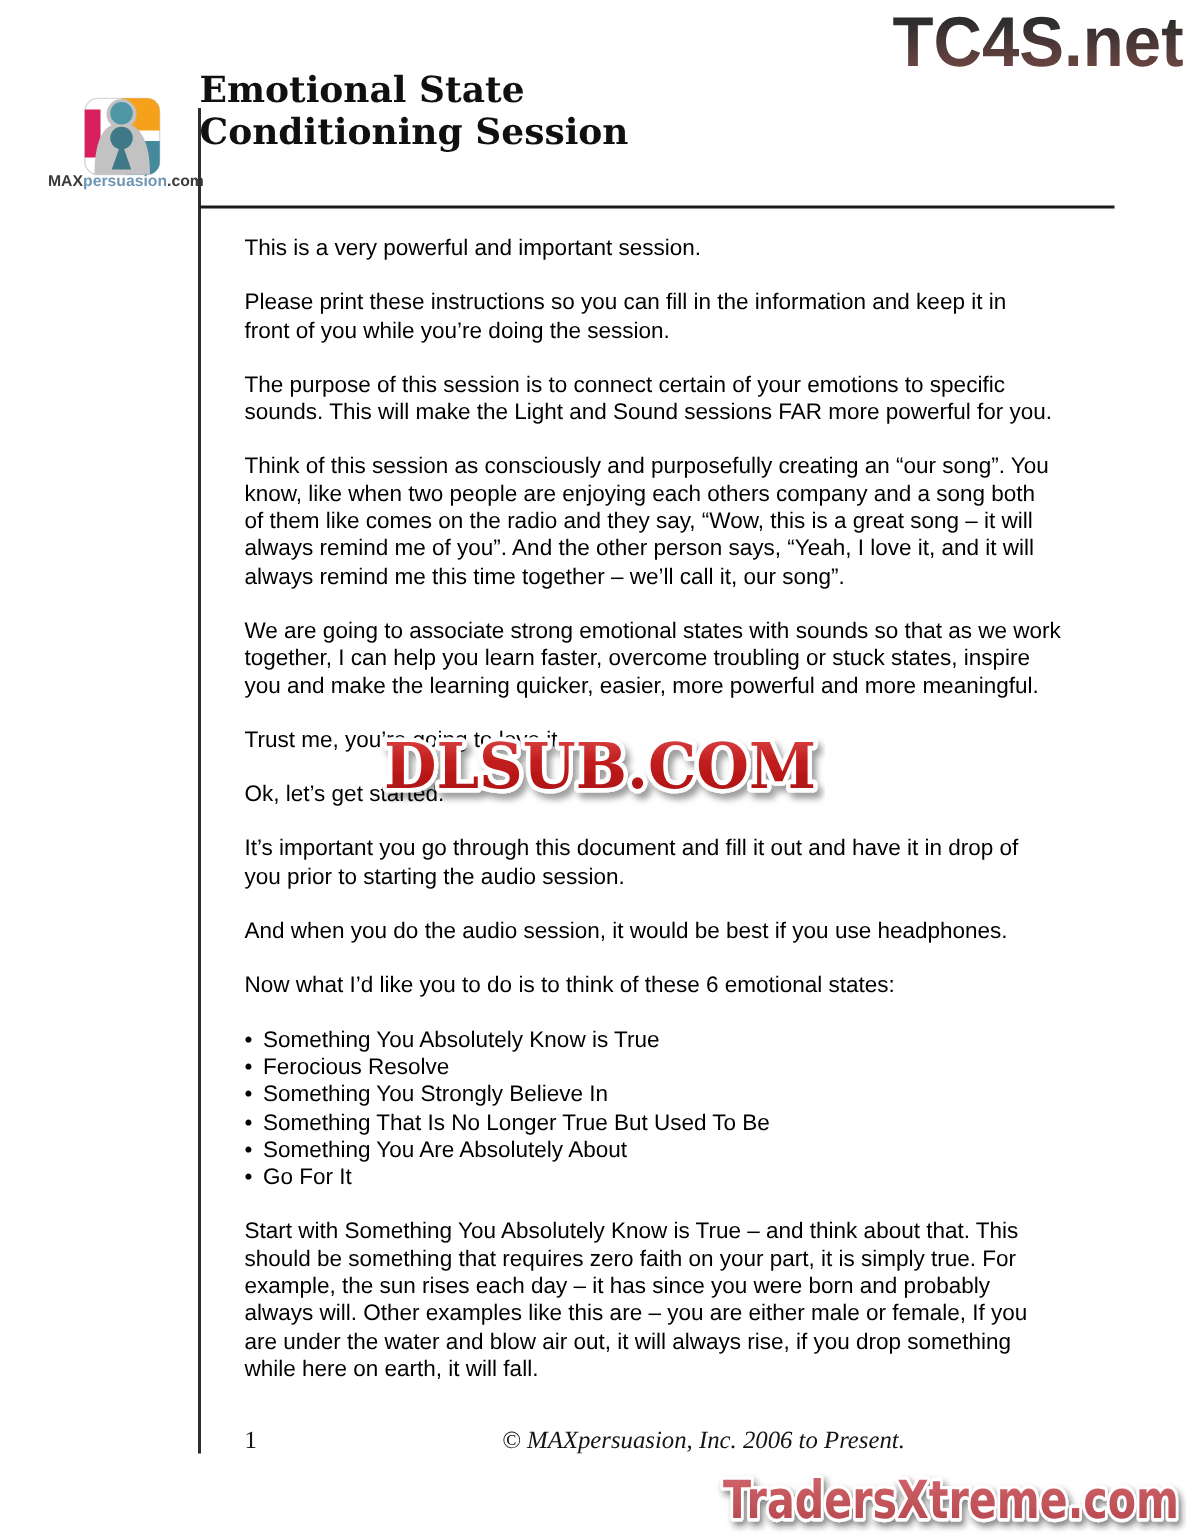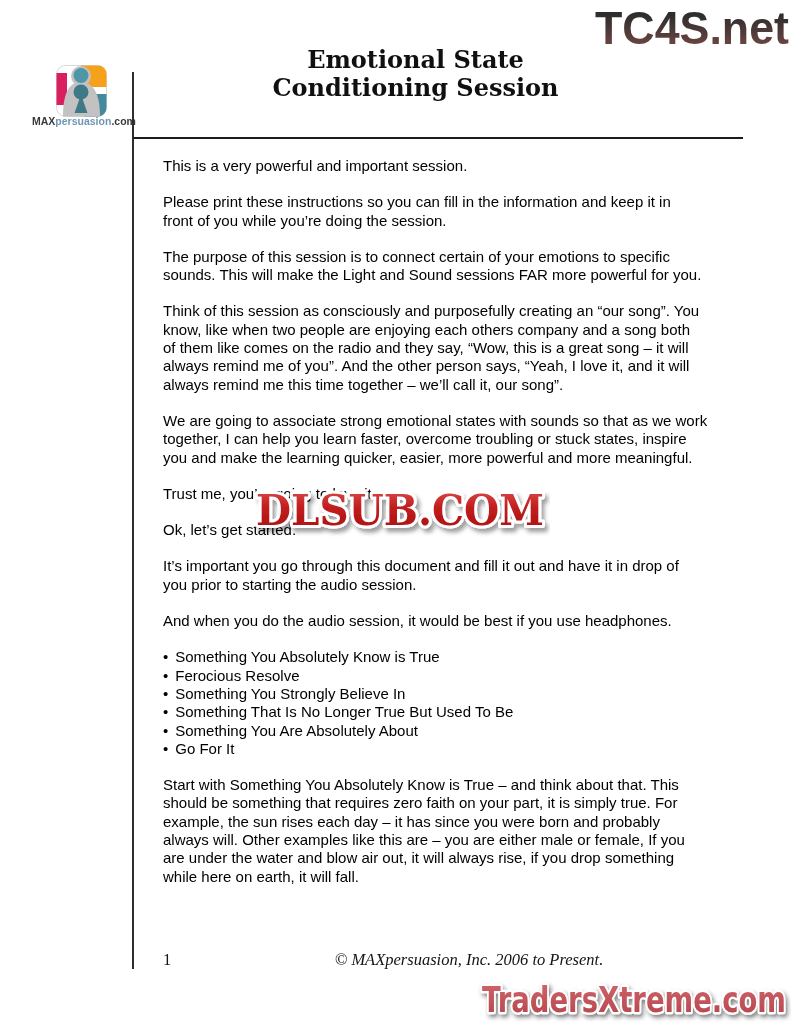--- a/index.html
+++ b/index.html
@@ -18,21 +18,20 @@
   .logo-icon { position:absolute; left:26px; top:1px; }
   .logo-text {
     position:absolute; left:2px; top:51px; width:110px;
     font-size:10.5px; font-weight:bold; color:#3a3a3a;
     letter-spacing:0px; white-space:nowrap;
   }
   .logo-text .persuasion { color:#6f97b5;margin-top:23px; }
   
   .title {
     position:absolute; left:133px; top:46px; width:565px;
-    text-align:center;
     font-family:"DejaVu Serif", serif;
     font-weight:bold; font-size:24px; line-height:28px;
     color:#101010; white-space:pre-line;
   }
   
   .vline { position:absolute; left:132px; top:72px; width:2px; height:897px; background:#2e2e2e; }
   .hline { position:absolute; left:133px; top:137px; width:610px; height:2px; background:#1c1c1c; }
   
   .content {
     position:absolute; left:163px; top:157px; width:600px;
@@ -101,20 +100,21 @@
 always remind me of you”. And the other person says, “Yeah, I love it, and it will
 always remind me this time together – we’ll call it, our song”.</p>
     <p>We are going to associate strong emotional states with sounds so that as we work
 together, I can help you learn faster, overcome troubling or stuck states, inspire
 you and make the learning quicker, easier, more powerful and more meaningful.</p>
     <p>Trust me, you’re going to love it.</p>
     <p>Ok, let’s get started.</p>
     <p>It’s important you go through this document and fill it out and have it in drop of
 you prior to starting the audio session.</p>
     <p>And when you do the audio session, it would be best if you use headphones.</p>
+    <p>Now what I’d like you to do is to think of these 6 emotional states:</p>
     <ul>
       <li>Something You Absolutely Know is True</li>
       <li>Ferocious Resolve</li>
       <li>Something You Strongly Believe In</li>
       <li>Something That Is No Longer True But Used To Be</li>
       <li>Something You Are Absolutely About</li>
       <li>Go For It</li>
     </ul>
     <p>Start with Something You Absolutely Know is True – and think about that. This
 should be something that requires zero faith on your part, it is simply true. For

